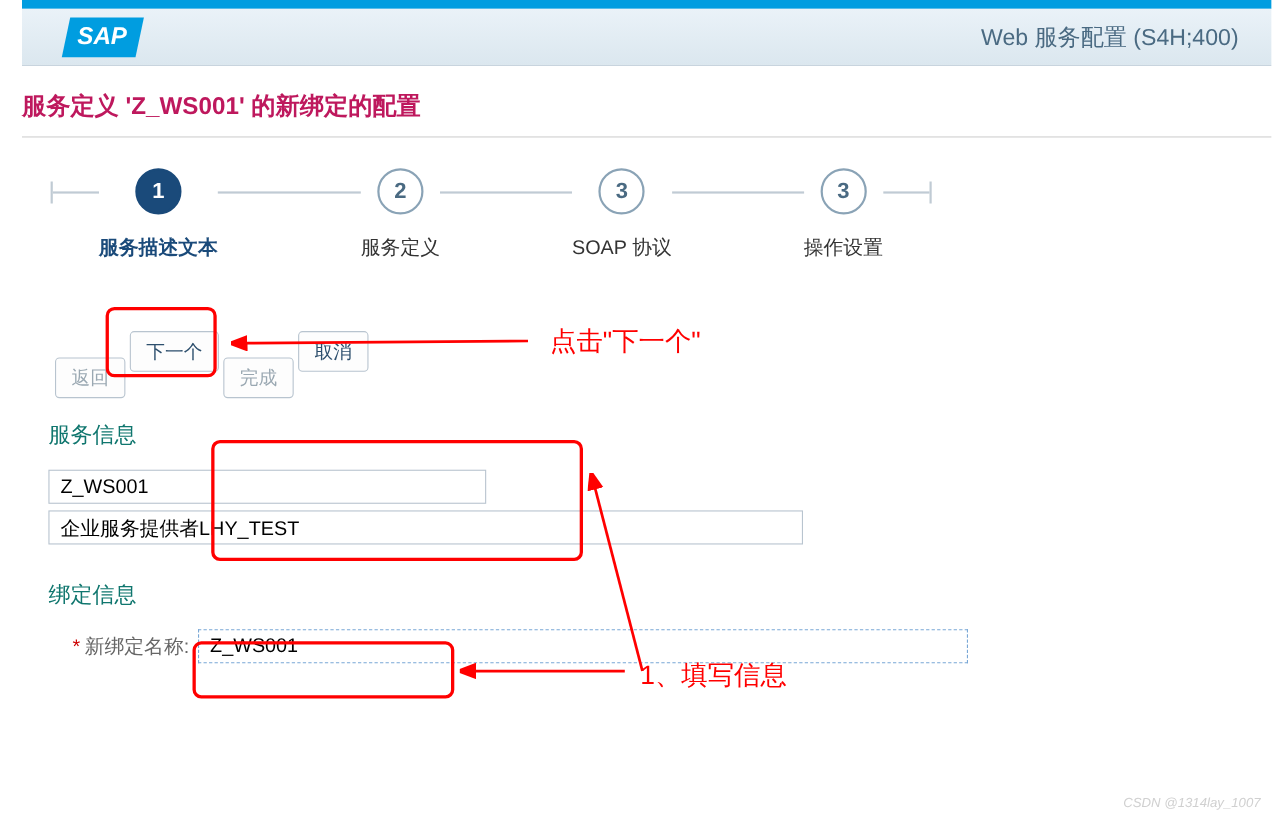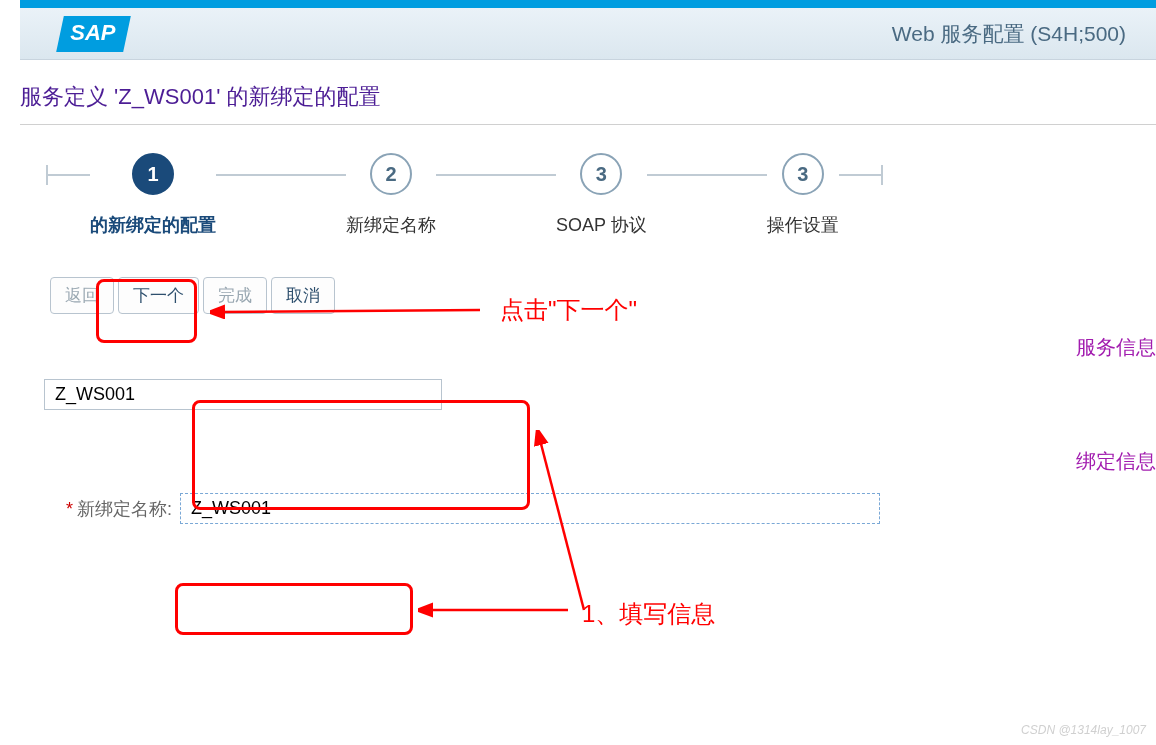--- a/index.html
+++ b/index.html
@@ -41,23 +41,23 @@
     .header-title {
       color: #4a6a82;
       font-size: 21px;
     }
     .page-title-wrap {
       margin: 22px 0 10px 20px;
       padding-bottom: 12px;
       border-bottom: 1px solid #d0d0d0;
     }
     .page-title {
-      color: #4c1d95;
+      color: #be185d;
       font-size: 22px;
-      font-weight: normal;
+      font-weight: bold;
     }
     
     .wizard {
       display: flex;
       align-items: flex-start;
       margin: 28px 0 10px 46px;
       position: relative;
     }
     .wiz-step {
       display: flex;
@@ -110,24 +110,24 @@
     }
     .btn {
       border: 1px solid #b8c4cf;
       background: #fdfdfd;
       color: #2d4f6d;
       padding: 6px 14px;
       font-size: 17px;
       border-radius: 4px;
       cursor: pointer;
     }
-    .btn.disabled { color: #9aa8b2; cursor: default; }
+    .btn.disabled { color: #9aa8b2; cursor: default; margin-top: 48px; }
     
     .section { margin: 20px 0 10px 44px; }
-    .section-title { font-size: 20px; color: #a21caf; margin-bottom: 18px; text-align: right; }
+    .section-title { font-size: 20px; color: #0f766e; margin-bottom: 18px; }
     .form-row {
       display: flex;
       align-items: center;
       margin-bottom: 6px;
     }
     .form-label {
       width: 148px;
       text-align: right;
       color: #666;
       font-size: 18px;
@@ -163,38 +163,38 @@
     }
     svg.arrow { position: absolute; pointer-events: none; }
   </style>
 </head>
 <body>
 
 <div class="top-bar"></div>
 
 <div class="header">
   <div class="sap-logo"><span>SAP</span></div>
-  <div class="header-title">Web 服务配置 (S4H;500)</div>
+  <div class="header-title">Web 服务配置 (S4H;400)</div>
 </div>
 
 <div class="page-title-wrap">
   <h1 class="page-title">服务定义 'Z_WS001' 的新绑定的配置</h1>
 </div>
 
 <div class="wizard">
   <div class="wiz-cap"></div>
   <div class="wiz-line" style="width:42px"></div>
   <div class="wiz-step">
     <div class="wiz-circle active">1</div>
-    <div class="wiz-label active">的新绑定的配置</div>
+    <div class="wiz-label active">服务描述文本</div>
   </div>
   <div class="wiz-line" style="width:130px"></div>
   <div class="wiz-step">
     <div class="wiz-circle">2</div>
-    <div class="wiz-label">新绑定名称</div>
+    <div class="wiz-label">服务定义</div>
   </div>
   <div class="wiz-line" style="width:120px"></div>
   <div class="wiz-step">
     <div class="wiz-circle">3</div>
     <div class="wiz-label">SOAP 协议</div>
   </div>
   <div class="wiz-line" style="width:120px"></div>
   <div class="wiz-step">
     <div class="wiz-circle">3</div>
     <div class="wiz-label">操作设置</div>
@@ -209,20 +209,21 @@
   <button class="btn disabled">完成</button>
   <button class="btn">取消</button>
 </div>
 
 <div class="section">
   <div class="section-title">服务信息</div>
   <div class="form-row">
     <input class="form-input" style="width: 398px;" value="Z_WS001">
   </div>
   <div class="form-row">
+    <input class="form-input" style="width: 686px;" value="企业服务提供者LHY_TEST">
   </div>
 </div>
 
 <div class="section" style="margin-top:32px">
   <div class="section-title">绑定信息</div>
   <div class="form-row" style="margin-top:12px">
     <div class="form-label" style="width:136px"><span class="req">*</span><span>新绑定名称:</span></div>
     <input class="form-input" style="width: 700px; border: 1px dashed rgb(122, 168, 214);" value="Z_WS001">
   </div>
 </div>

